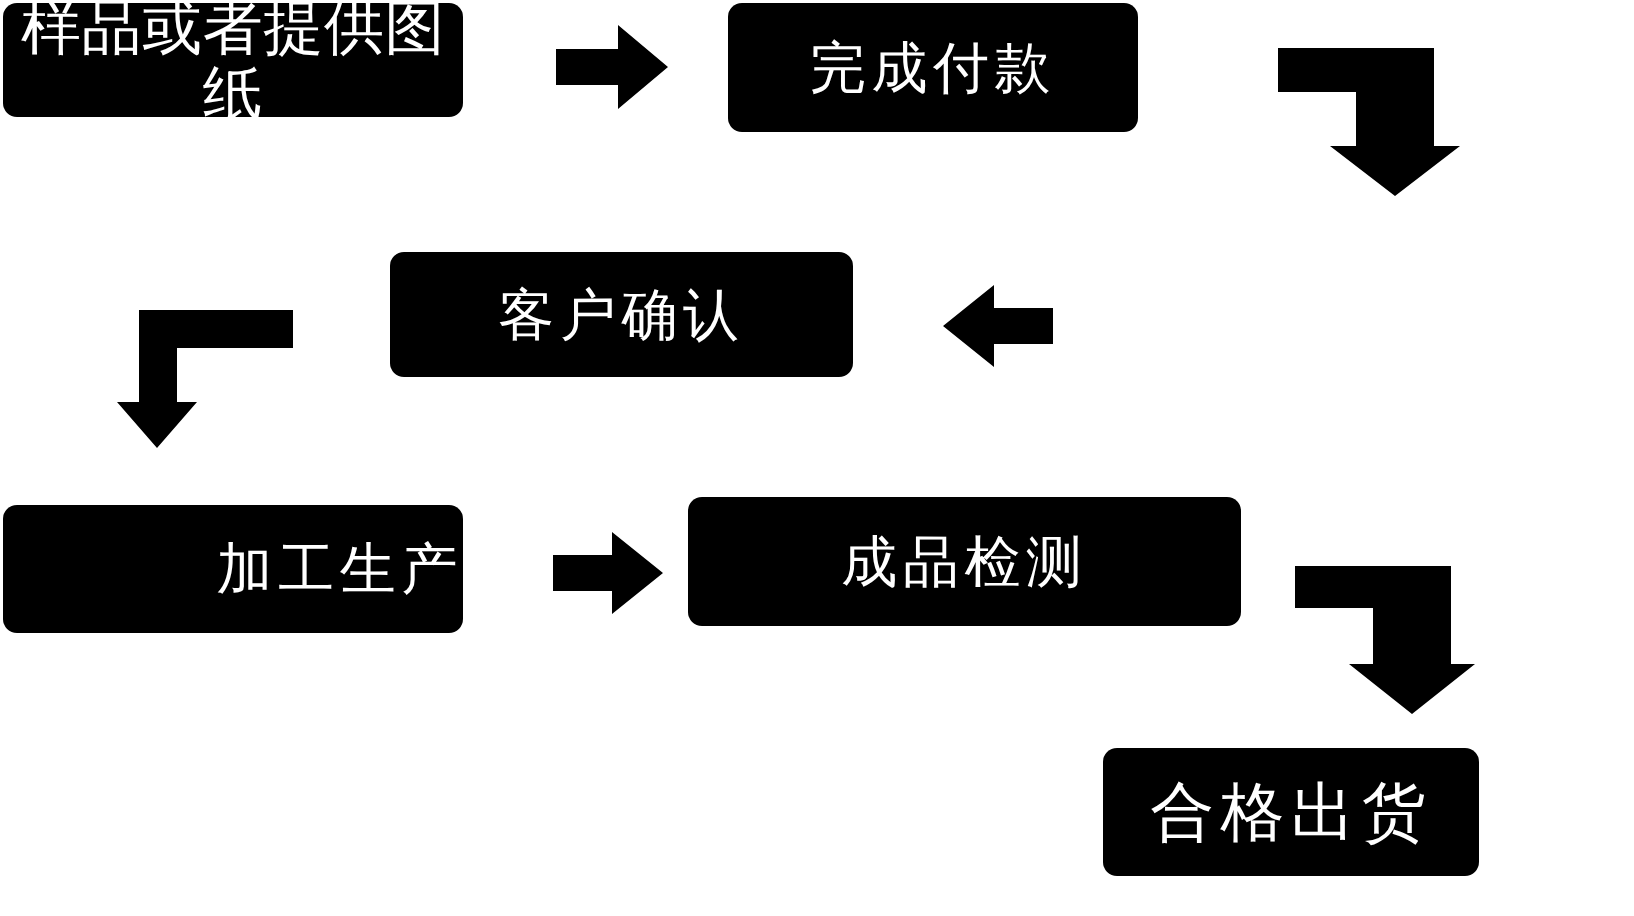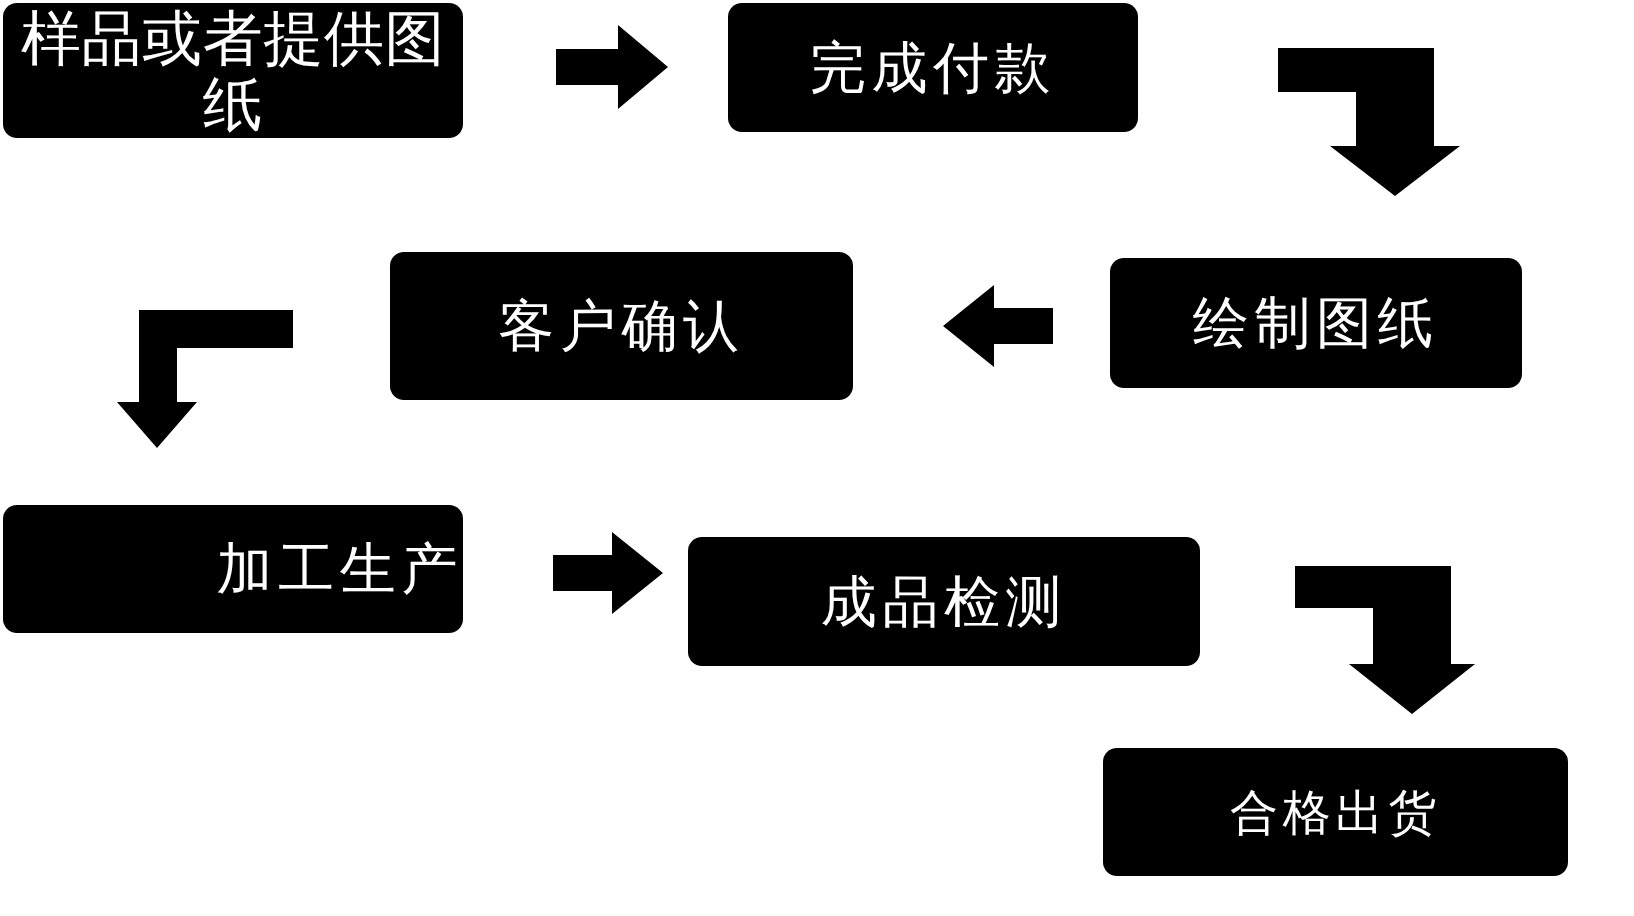--- a/index.html
+++ b/index.html
@@ -26,27 +26,27 @@
     align-items: center;
     justify-content: center;
     text-align: center;
     letter-spacing: 0.10em;
     font-weight: 500;
     line-height: 1.1;
     box-sizing: border-box;
     user-select: none;
   }
   
-  .n-sample   { left: 3px;    top: 3px;   width: 460px; height: 135px; font-size: 60px; letter-spacing: 0.01em; align-items: center; }
+  .n-sample   { left: 3px;    top: 3px;   width: 460px; height: 114px; font-size: 60px; letter-spacing: 0.01em; align-items: center; }
   .n-payment  { left: 728px;  top: 3px;   width: 410px; height: 129px; font-size: 56px; text-align: right; }
   .n-drawing  { left: 1110px; top: 258px; width: 412px; height: 130px; font-size: 56px; }
-  .n-confirm  { left: 390px;  top: 252px; width: 463px; height: 148px; font-size: 56px; }
+  .n-confirm  { left: 390px;  top: 252px; width: 463px; height: 125px; font-size: 56px; }
   .n-produce  { left: 3px;    top: 505px; width: 460px; height: 128px; font-size: 56px; justify-content: flex-end; }
-  .n-inspect  { left: 688px;  top: 497px; width: 512px; height: 129px; font-size: 56px; margin-top: 40px; }
-  .n-ship     { left: 1103px; top: 748px; width: 465px; height: 128px; font-size: 48px; }
+  .n-inspect  { left: 688px;  top: 497px; width: 553px; height: 129px; font-size: 56px; }
+  .n-ship     { left: 1103px; top: 748px; width: 376px; height: 128px; font-size: 64px; }
 
   .arrow {
     position: absolute;
     overflow: visible;
   }
   .arrow svg { display: block; }
   .arrow path, .arrow polygon { fill: #000000; }
 </style>
 </head>
 <body>
@@ -76,23 +76,20 @@
   <div class="node n-confirm">
     <span>客户确认</span>
   </div>
 
   <div class="arrow" style="left:943px; top:285px;">
     <svg width="110" height="82" viewBox="0 0 110 82" aria-hidden="true">
       <polygon points="0,41 51,0 51,23 110,23 110,59 51,59 51,82"></polygon>
     </svg>
   </div>
 
-  <div class="node n-drawing">
-    <span>绘制图纸</span>
-  </div>
 
   <div class="arrow" style="left:117px; top:310px;">
     <svg width="176" height="138" viewBox="0 0 176 138" aria-hidden="true">
       <path d="M176,0 L176,38 L60,38 L60,92 L80,92 L40,138 L0,92 L22,92 L22,0 Z"></path>
     </svg>
   </div>
 
   <div class="node n-produce">
     <span>加工生产</span>
   </div>

